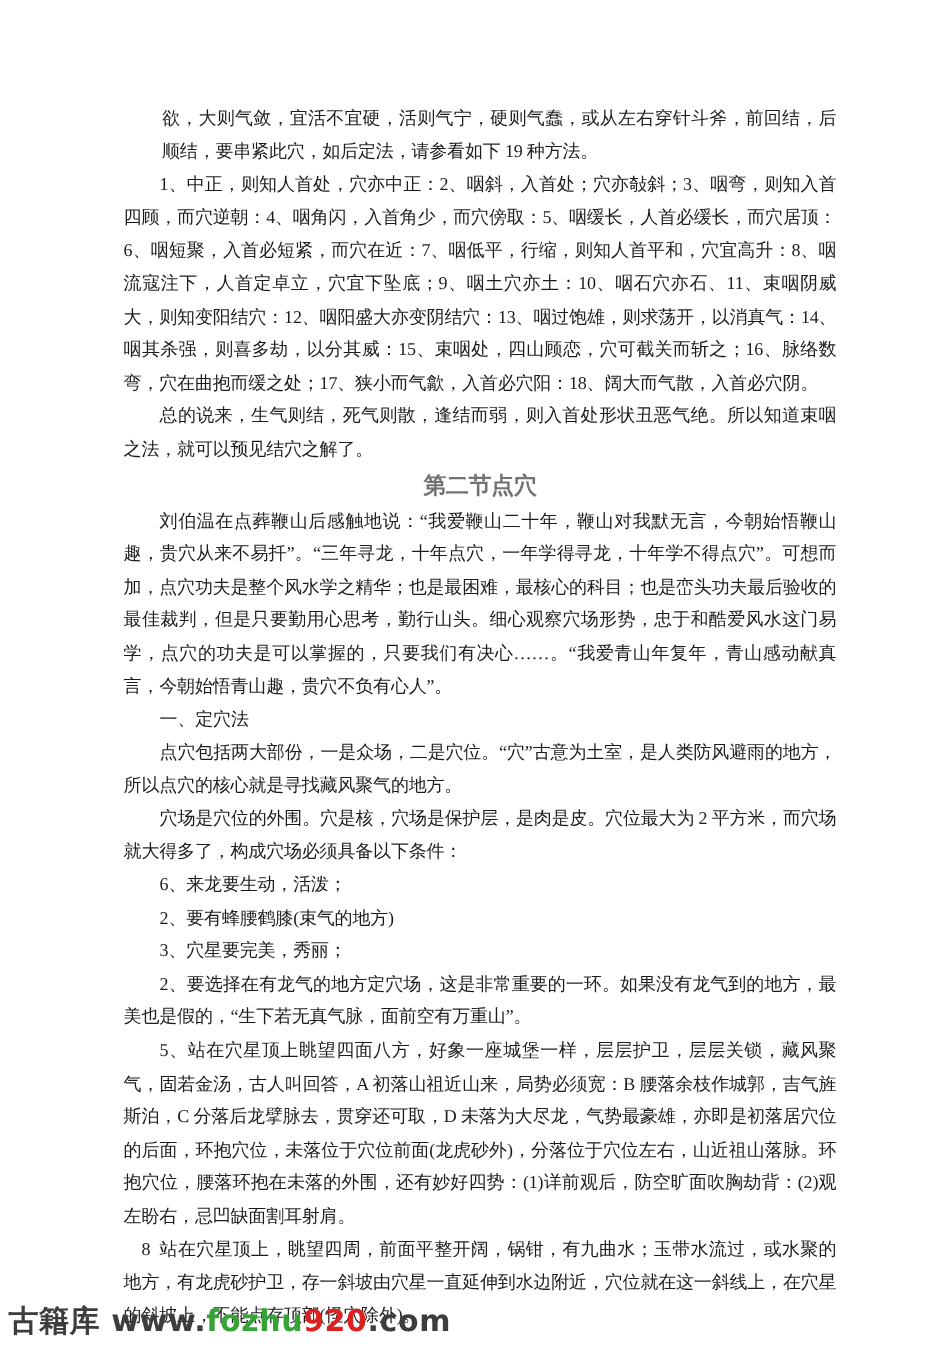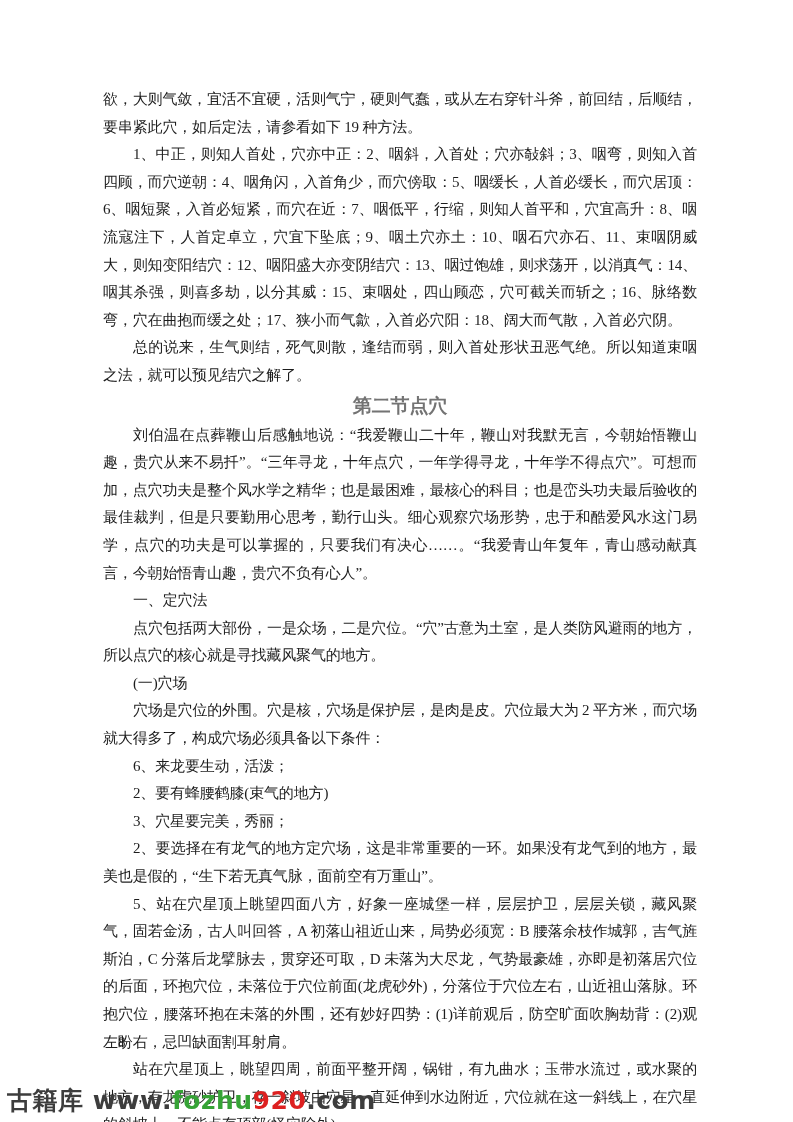--- a/index.html
+++ b/index.html
@@ -25,20 +25,21 @@
     line-height: 27.6px;
     color: #1c1c1c;
     text-align: justify;
   }
   .para {
     margin: 0;
     text-indent: 2em;
   }
   .para.no-indent {
     text-indent: 0;
+    margin-left: 32px;
   }
   .section-heading {
     margin: 0;
     text-indent: 0;
     text-align: center;
     font-size: 19px;
     font-weight: bold;
     line-height: 32px;
     color: #737373;
     font-family: "Liberation Serif", "DejaVu Serif", serif;
@@ -71,21 +72,20 @@
   <div class="text-block">
     <p class="para no-indent">欲，大则气敛，宜活不宜硬，活则气宁，硬则气蠢，或从左右穿针斗斧，前回结，后顺结，要串紧此穴，如后定法，请参看如下 19 种方法。</p>
     <p class="para">1、中正，则知人首处，穴亦中正：2、咽斜，入首处；穴亦敧斜；3、咽弯，则知入首四顾，而穴逆朝：4、咽角闪，入首角少，而穴傍取：5、咽缓长，人首必缓长，而穴居顶：6、咽短聚，入首必短紧，而穴在近：7、咽低平，行缩，则知人首平和，穴宜高升：8、咽流寇注下，人首定卓立，穴宜下坠底；9、咽土穴亦土：10、咽石穴亦石、11、束咽阴威大，则知变阳结穴：12、咽阳盛大亦变阴结穴：13、咽过饱雄，则求荡开，以消真气：14、咽其杀强，则喜多劫，以分其威：15、束咽处，四山顾恋，穴可截关而斩之；16、脉络数弯，穴在曲抱而缓之处；17、狭小而气歙，入首必穴阳：18、阔大而气散，入首必穴阴。</p>
     <p class="para">总的说来，生气则结，死气则散，逢结而弱，则入首处形状丑恶气绝。所以知道束咽之法，就可以预见结穴之解了。</p>
 
     <h2 class="section-heading">第二节点穴</h2>
 
     <p class="para">刘伯温在点葬鞭山后感触地说：“我爱鞭山二十年，鞭山对我默无言，今朝始悟鞭山趣，贵穴从来不易扦”。“三年寻龙，十年点穴，一年学得寻龙，十年学不得点穴”。可想而加，点穴功夫是整个风水学之精华；也是最困难，最核心的科目；也是峦头功夫最后验收的最佳裁判，但是只要勤用心思考，勤行山头。细心观察穴场形势，忠于和酷爱风水这门易学，点穴的功夫是可以掌握的，只要我们有决心……。“我爱青山年复年，青山感动献真言，今朝始悟青山趣，贵穴不负有心人”。</p>
     <p class="para">一、定穴法</p>
     <p class="para">点穴包括两大部份，一是众场，二是穴位。“穴”古意为土室，是人类防风避雨的地方，所以点穴的核心就是寻找藏风聚气的地方。</p>
-    <p class="para">(一)穴场</p>
     <p class="para">穴场是穴位的外围。穴是核，穴场是保护层，是肉是皮。穴位最大为 2 平方米，而穴场就大得多了，构成穴场必须具备以下条件：</p>
     <p class="para">6、来龙要生动，活泼；</p>
     <p class="para">2、要有蜂腰鹤膝(束气的地方)</p>
     <p class="para">3、穴星要完美，秀丽；</p>
     <p class="para">2、要选择在有龙气的地方定穴场，这是非常重要的一环。如果没有龙气到的地方，最美也是假的，“生下若无真气脉，面前空有万重山”。</p>
     <p class="para">5、站在穴星顶上眺望四面八方，好象一座城堡一样，层层护卫，层层关锁，藏风聚气，固若金汤，古人叫回答，A 初落山祖近山来，局势必须宽：B 腰落余枝作城郭，吉气旌斯泊，C 分落后龙擘脉去，贯穿还可取，D 未落为大尽龙，气势最豪雄，亦即是初落居穴位的后面，环抱穴位，未落位于穴位前面(龙虎砂外)，分落位于穴位左右，山近祖山落脉。环抱穴位，腰落环抱在未落的外围，还有妙好四势：(1)详前观后，防空旷面吹胸劫背：(2)观左盼右，忌凹缺面割耳射肩。</p>
     <p class="para">站在穴星顶上，眺望四周，前面平整开阔，锅钳，有九曲水；玉带水流过，或水聚的地方，有龙虎砂护卫，存一斜坡由穴星一直延伸到水边附近，穴位就在这一斜线上，在穴星的斜坡上，不能点存顶部(怪穴除外)。</p>
   </div>
 
   <div class="page-number">8</div>

